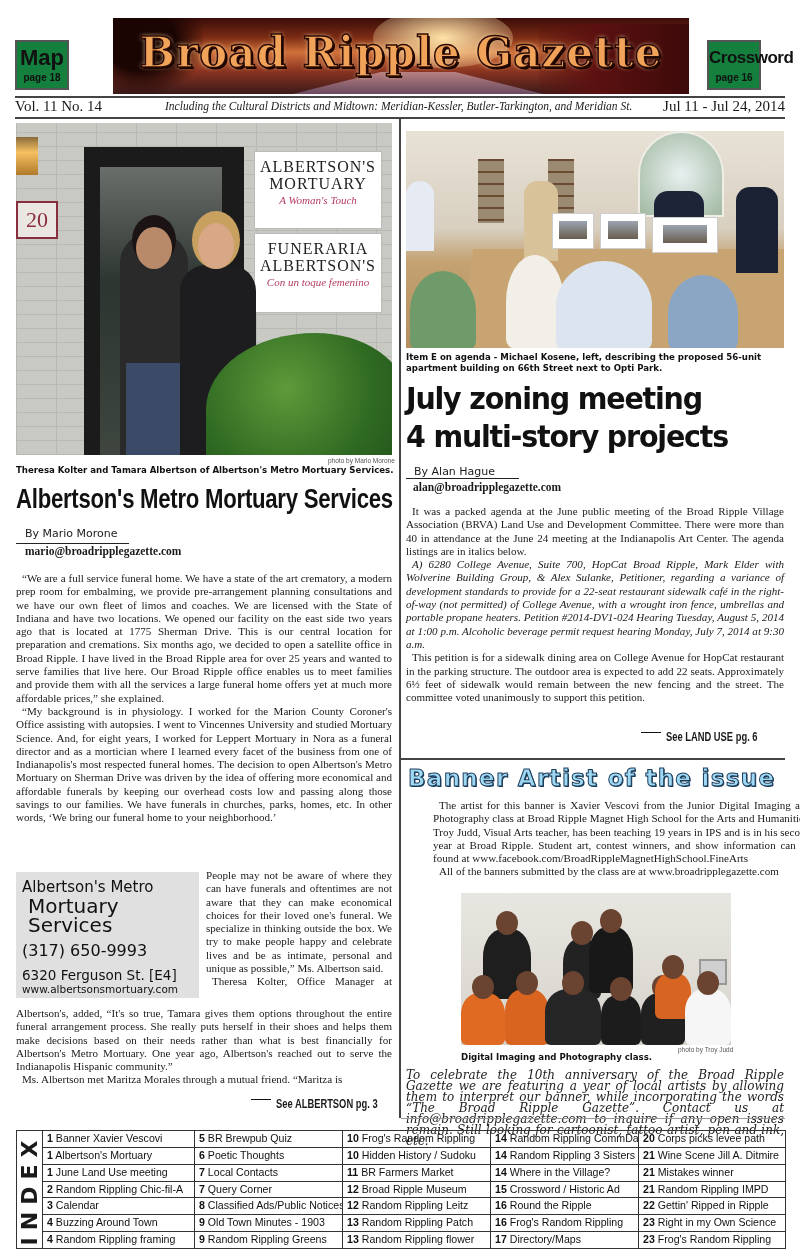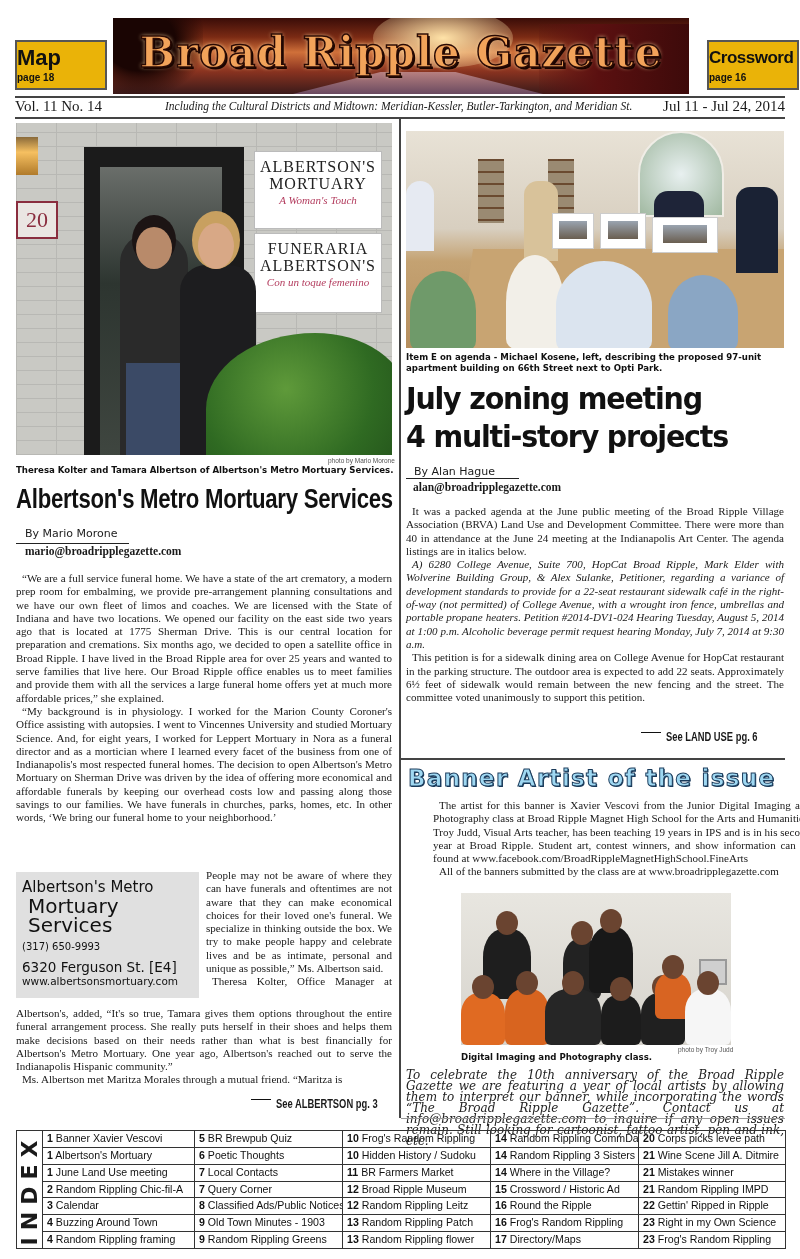--- a/index.html
+++ b/index.html
@@ -1,20 +1,20 @@
 <!DOCTYPE html>
 <html><head>
 <meta charset="utf-8">
 <style>
   * { box-sizing: border-box; margin: 0; padding: 0; }
   html, body { width: 800px; height: 1259px; background: #ffffff; overflow: hidden; }
   body { font-family: "Liberation Serif", serif; color: #1a1a1a; position: relative; }
 
   
-  .side-box { position: absolute; top: 40px; width: 92px; height: 50px; border: 2px solid #555; background: #eab308; }
+  .side-box { position: absolute; top: 40px; width: 54px; height: 50px; border: 2px solid #555; background: #15803d; text-align: center; }
   .side-box .big { font-family: "Liberation Sans", sans-serif; font-weight: bold; font-size: 22px; line-height: 28px; color: #111; display: block; margin-top: 2px; }
   .side-box .small { font-family: "Liberation Sans", sans-serif; font-weight: bold; font-size: 10px; color: #111; display: block; }
   #map-box { left: 15px; }
   #crossword-box { left: 707px; }
   #crossword-box .big { font-size: 17px; letter-spacing: -0.5px; }
 
   .banner { position: absolute; left: 113px; top: 18px; width: 576px; height: 76px; overflow: hidden;
     background: linear-gradient(180deg, #3a0d08 0%, #7a2a14 25%, #d0703a 45%, #8a3320 70%, #3a1a1a 100%); }
   .banner .glow { position: absolute; left: 260px; top: -10px; width: 140px; height: 60px; border-radius: 50%; background: radial-gradient(#ffe3a8, rgba(255,180,100,0)); }
   .banner .tree { position: absolute; left: 0; top: 0; width: 90px; height: 76px; background: radial-gradient(ellipse at 30% 30%, #1a0503 40%, rgba(0,0,0,0) 75%); }
@@ -57,21 +57,21 @@
   .byline-rule { position: absolute; height: 1px; background: #222; }
   .email { position: absolute; font-family: "Liberation Serif", serif; font-weight: bold; font-size: 11.5px; }
 
   .body-text { position: absolute; font-family: "Liberation Serif", serif; font-size: 11.05px; line-height: 13.3px; text-align: justify; color: #1a1a1a; }
   .body-text p { text-indent: 6px; }
   .body-text p.it { font-style: italic; }
 
   .ad-box { position: absolute; left: 16px; top: 872px; width: 183px; height: 126px; background: #e0e0e0; padding: 6px 0 0 6px; font-family: "DejaVu Sans", sans-serif; color: #111; }
   .ad-box .n1 { font-size: 15px; display: block; line-height: 19px; }
   .ad-box .n2 { font-size: 20px; display: block; line-height: 19px; padding-left: 6px; }
-  .ad-box .ph { font-size: 10px; display: block; margin-top: 6px; }
+  .ad-box .ph { font-size: 16px; display: block; margin-top: 6px; }
   .ad-box .ad { font-size: 13.5px; display: block; margin-top: 7px; }
   .ad-box .url { font-size: 10.5px; display: block; }
 
   .see-more { position: absolute; font-family: "Liberation Sans", sans-serif; font-weight: bold; font-size: 12px; transform: scaleX(0.78); transform-origin: left; white-space: nowrap; }
   .see-dash { position: absolute; height: 1px; width: 20px; background: #111; }
 
   
   .photo-right { position: absolute; left: 406px; top: 131px; width: 378px; height: 217px; overflow: hidden; background: linear-gradient(180deg, #e8e2d6 0%, #d8cfc0 45%, #c4a272 60%, #b58e5e 100%); }
   .photo-right .window { position: absolute; left: 232px; top: 0; width: 86px; height: 86px; border-radius: 50% 50% 0 0; background: radial-gradient(#e8f0f0, #a0b8a0); border: 2px solid #f0ede6; }
   .photo-right .shelf { position: absolute; top: 28px; width: 26px; height: 64px; background: repeating-linear-gradient(180deg, #6a4a30 0 2px, #9a8a72 2px 12px); }
@@ -204,21 +204,21 @@
   <div class="standing" style="left:330px; top:56px; width:42px; height:86px; background:#1a2234;"></div>
   <div class="standing" style="left:0px; top:50px; width:28px; height:70px; background:#e6eaf2;"></div>
   <div class="board" style="left:146px; top:82px; width:42px;"></div>
   <div class="board" style="left:194px; top:82px; width:46px;"></div>
   <div class="board" style="left:246px; top:86px; width:66px;"></div>
   <div class="sitting" style="left:4px; top:140px; width:66px; height:80px; background:#6f9a6a;"></div>
   <div class="sitting" style="left:100px; top:124px; width:58px; height:94px; background:#f2efe8;"></div>
   <div class="sitting" style="left:150px; top:130px; width:96px; height:90px; background:#dbe4ef;"></div>
   <div class="sitting" style="left:262px; top:144px; width:70px; height:76px; background:#8aa6c4;"></div>
 </div>
-<div class="caption" style="left:406px; top:352px; width:378px;">Item E on agenda - Michael Kosene, left, describing the proposed 97-unit apartment building on 66th Street next to Opti Park.</div>
+<div class="caption" style="left:406px; top:352px; width:378px;">Item E on agenda - Michael Kosene, left, describing the proposed 56-unit apartment building on 66th Street next to Opti Park.</div>
 
 <div class="headline-right" style="top:380px;">July zoning meeting</div>
 <div class="headline-right" style="top:418px;">4 multi-story projects</div>
 <div class="byline" style="left:414px; top:465px;">By Alan Hague</div>
 <div class="byline-rule" style="left:406px; top:478px; width:113px;"></div>
 <div class="email" style="left:413px; top:481px;">alan@broadripplegazette.com</div>
 
 <div class="body-text" style="left:406px; top:505px; width:378px;">
   <p>It was a packed agenda at the June public meeting of the Broad Ripple Village Association (BRVA) Land Use and Development Committee.  There were more than 40 in attendance at the June 24 meeting at the Indianapolis Art Center. The agenda listings are in italics below.</p>
   <p class="it">A) 6280 College Avenue, Suite 700, HopCat Broad Ripple, Mark Elder with Wolverine Building Group, &amp; Alex Sulanke, Petitioner, regarding a variance of development standards to provide for a 22-seat restaurant sidewalk café in the right-of-way (not permitted) of College Avenue, with a wrought iron fence, umbrellas and portable propane heaters. Petition #2014-DV1-024 Hearing Tuesday, August 5, 2014 at 1:00 p.m. Alcoholic beverage permit request hearing Monday, July 7, 2014 at 9:30 a.m.</p>

